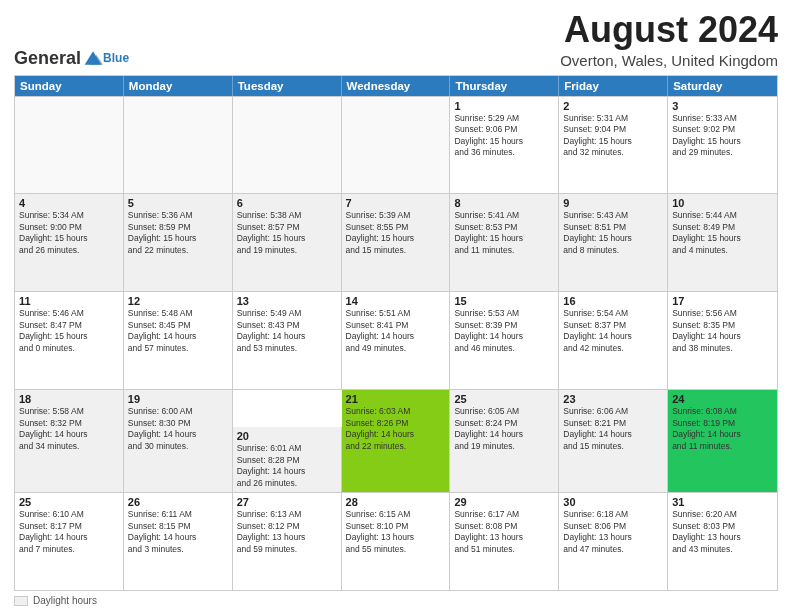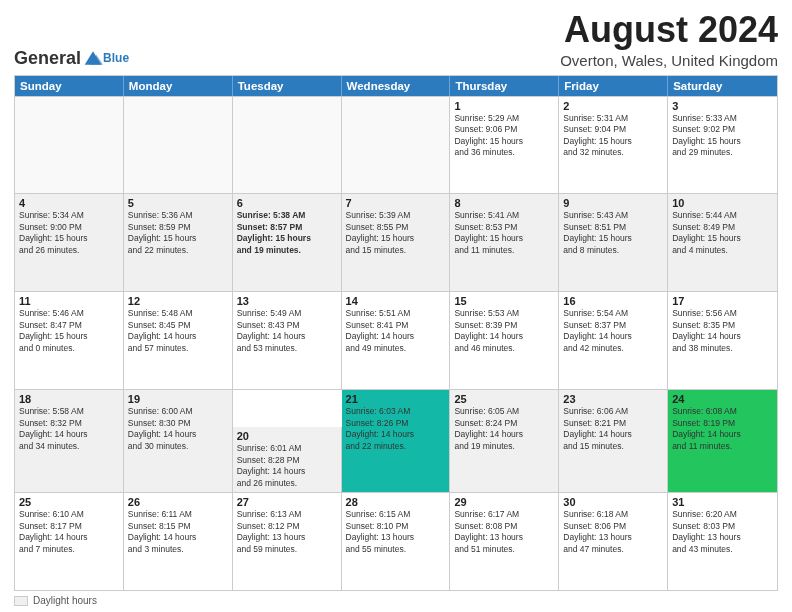--- a/index.html
+++ b/index.html
@@ -196,21 +196,21 @@
           </div>
           <div class="cal-cell shaded" style="background: rgb(240, 240, 240);">
             <div class="day-number">5</div>
             <div class="day-info" style="white-space: pre-line;">Sunrise: 5:36 AM
 Sunset: 8:59 PM
 Daylight: 15 hours
 and 22 minutes.</div>
           </div>
           <div class="cal-cell shaded" style="background: rgb(240, 240, 240);">
             <div class="day-number">6</div>
-            <div class="day-info" style="white-space: pre-line; font-weight: bold;">Sunrise: 5:38 AM
+            <div class="day-info" style="white-space: pre-line;">Sunrise: 5:38 AM
 Sunset: 8:57 PM
 Daylight: 15 hours
 and 19 minutes.</div>
           </div>
           <div class="cal-cell shaded" style="background: rgb(240, 240, 240);">
             <div class="day-number">7</div>
             <div class="day-info" style="white-space: pre-line;">Sunrise: 5:39 AM
 Sunset: 8:55 PM
 Daylight: 15 hours
 and 15 minutes.</div>
@@ -303,21 +303,21 @@
 Daylight: 14 hours
 and 30 minutes.</div>
           </div>
           <div class="cal-cell shaded" style="background: rgb(240, 240, 240); margin-top: 37px;">
             <div class="day-number">20</div>
             <div class="day-info" style="white-space: pre-line;">Sunrise: 6:01 AM
 Sunset: 8:28 PM
 Daylight: 14 hours
 and 26 minutes.</div>
           </div>
-          <div class="cal-cell shaded" style="background: #14b8a6;">
+          <div class="cal-cell shaded" style="background: #84cc16;">
             <div class="day-number">21</div>
             <div class="day-info" style="white-space: pre-line;">Sunrise: 6:03 AM
 Sunset: 8:26 PM
 Daylight: 14 hours
 and 22 minutes.</div>
           </div>
           <div class="cal-cell shaded" style="background: rgb(240, 240, 240);">
             <div class="day-number">25</div>
             <div class="day-info" style="white-space: pre-line;">Sunrise: 6:05 AM
 Sunset: 8:24 PM

